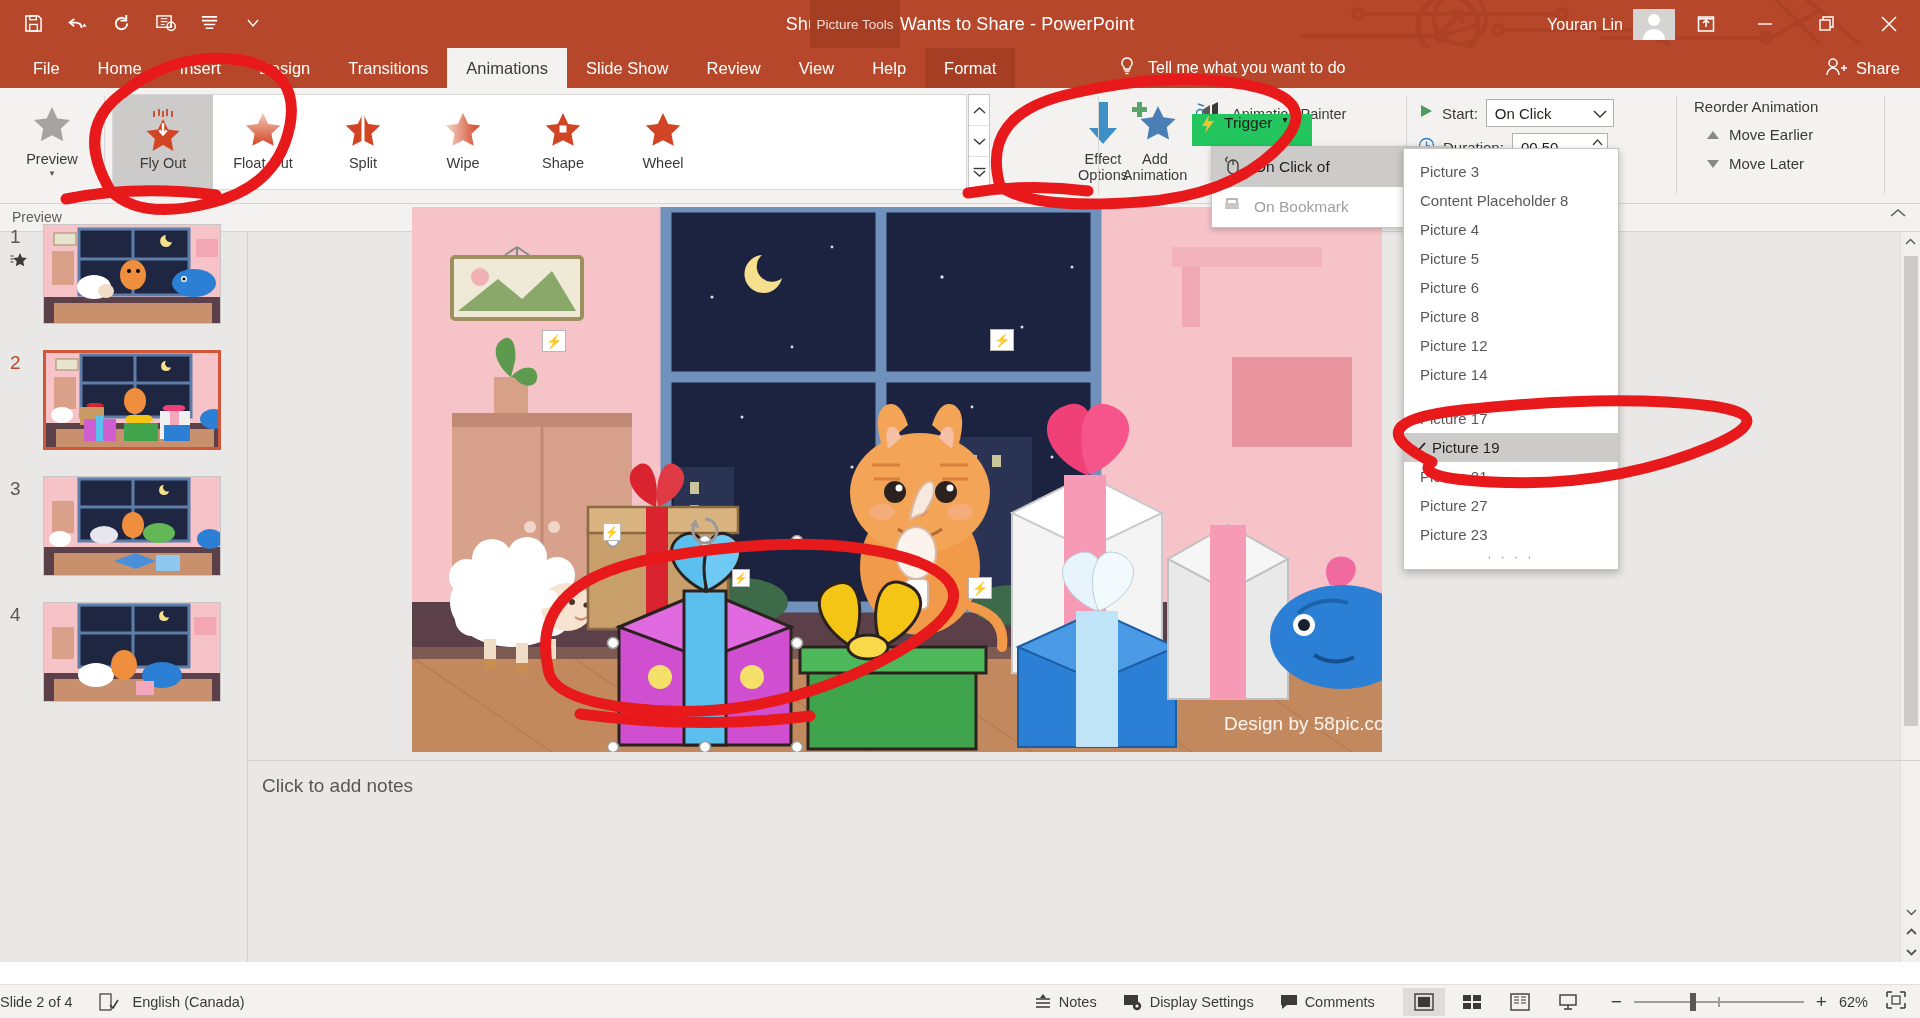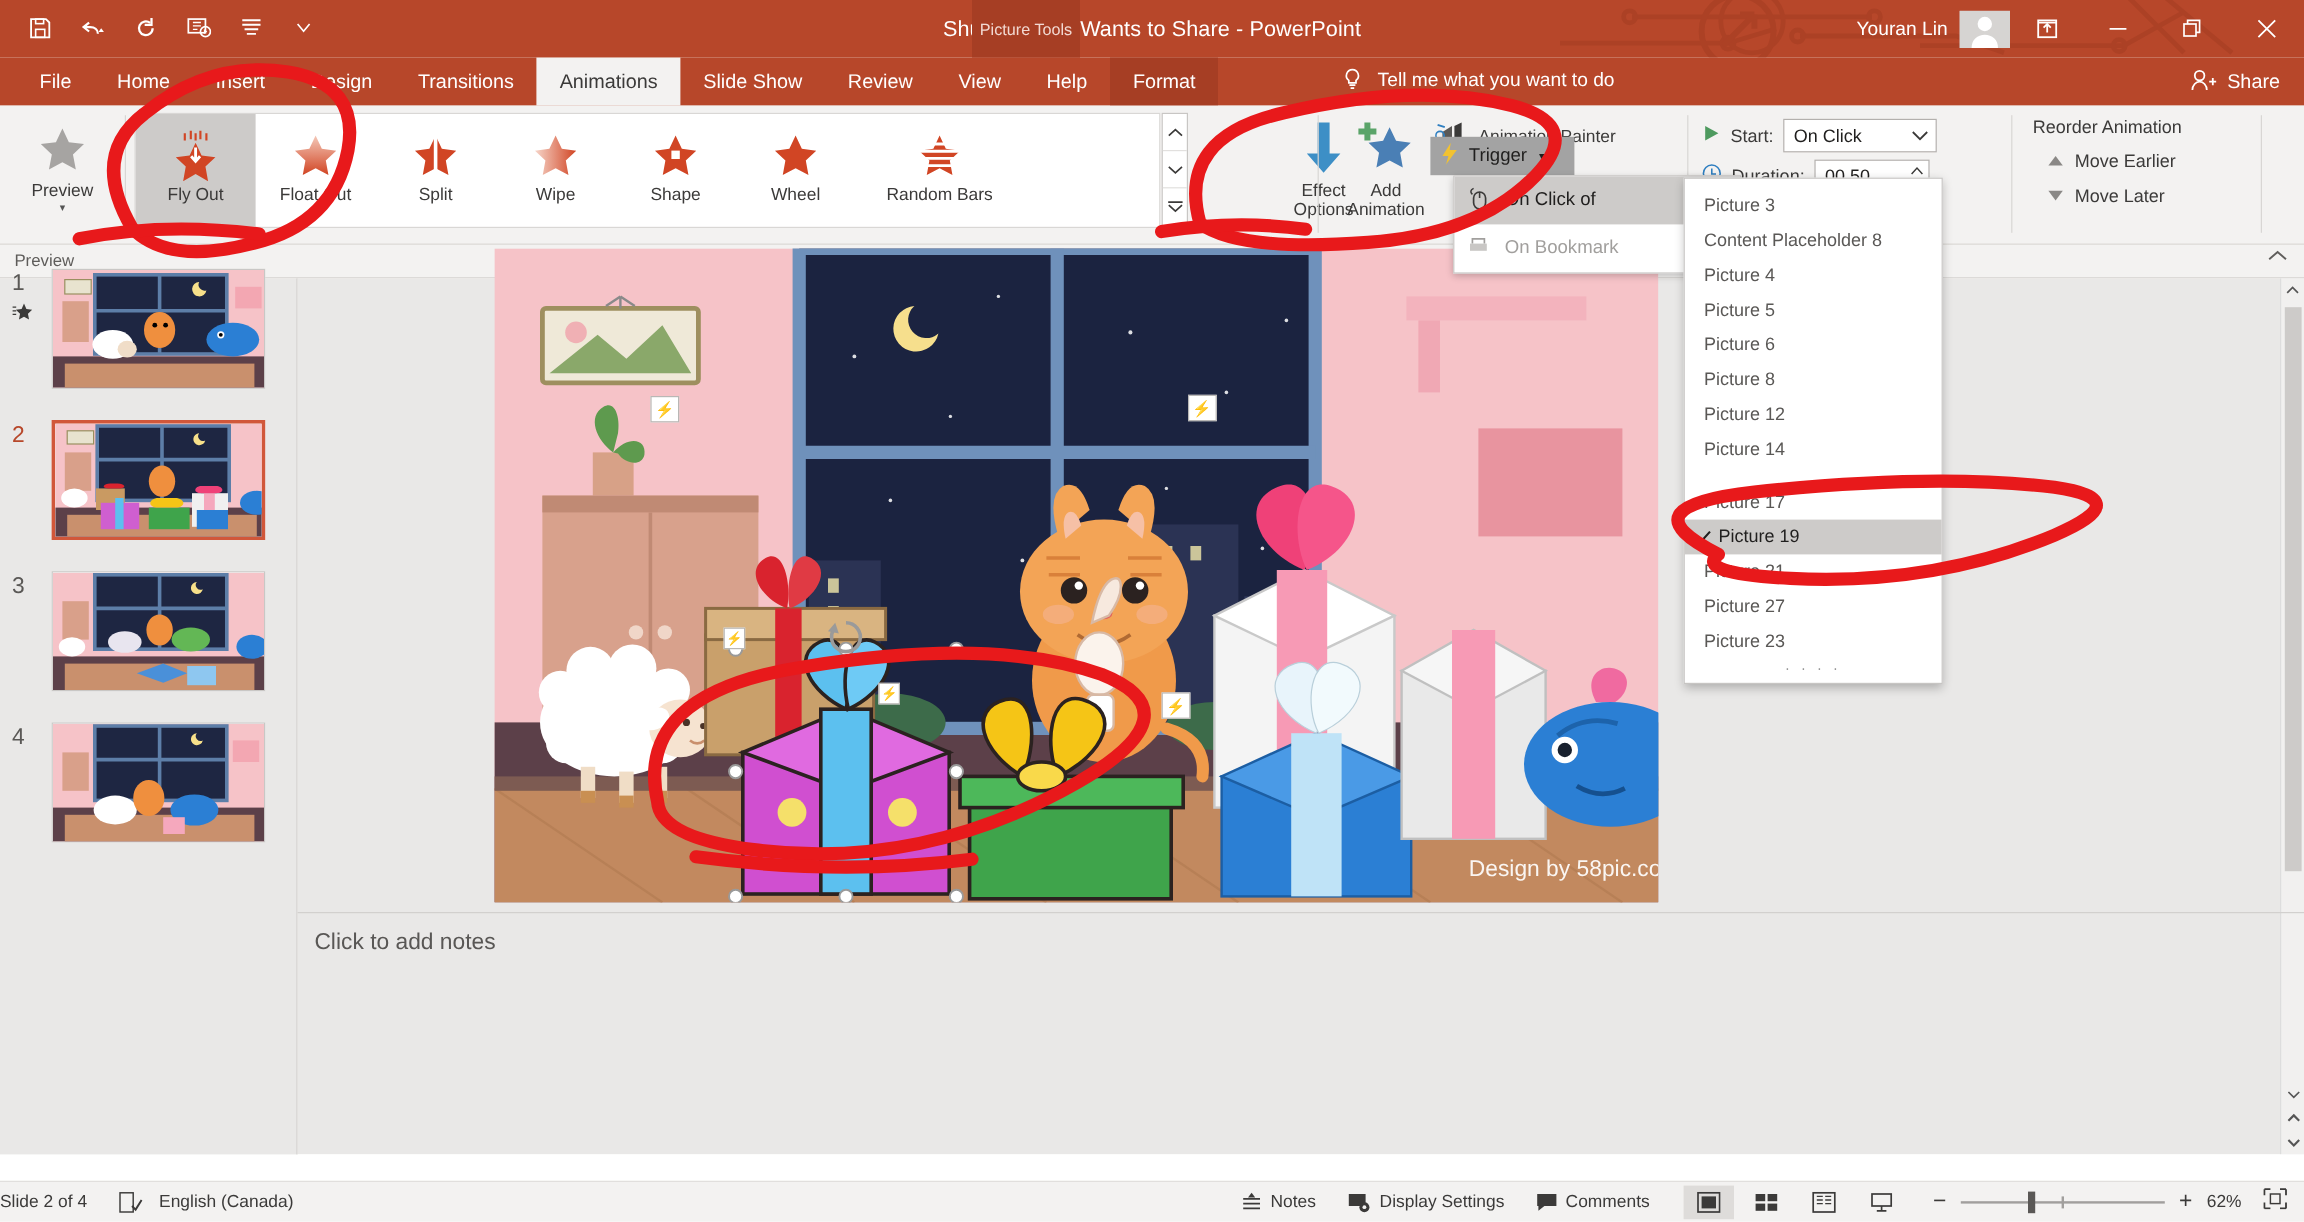--- a/index.html
+++ b/index.html
@@ -151,22 +151,22 @@
   .sb-item { display:flex; align-items:center; gap:7px; font-size:14.5px; color:#3b3a39; }
   .view-btn { width:42px; height:28px; display:flex; align-items:center; justify-content:center; }
   .view-btn.active { background:#dedcda; }
   .zoomslider { position:relative; width:170px; height:20px; display:flex; align-items:center; }
   .zs-track { position:absolute; left:0; right:0; top:9px; height:2px; background:#a19f9d; }
   .zs-tick { position:absolute; left:84px; top:5px; width:2px; height:10px; background:#a19f9d; }
   .zs-handle { position:absolute; left:56px; top:1px; width:6px; height:18px; background:#5a5856; }
 
   
   .trigger-btn {
-    position:absolute; left:1192px; top:114px; width:120px; height:32px; background:#a3a3a3;
-    display:flex; align-items:center; gap:8px; padding-left:8px; font-size:15.5px; color:#201f1e;
+    position:absolute; left:1192px; top:114px; width:120px; height:32px; background:#22c55e;
+    display:flex; gap:8px; padding-left:8px; font-size:15.5px; color:#201f1e;
   }
   .menu1 {
     position:absolute; left:1211px; top:146px; width:240px; background:#fff;
     border:1px solid #c7c5c3; box-shadow:0 2px 6px rgba(0,0,0,.22);
   }
   .m1-item { height:40px; display:flex; align-items:center; gap:12px; padding-left:10px;
              font-size:15.5px; color:#201f1e; }
   .m1-item.hl { background:#cdcbc9; }
   .m1-item.dim { color:#a19f9d; }
   .m1-arrow { margin-left:auto; margin-right:10px; font-size:10px; color:#444; }
@@ -407,29 +407,20 @@
         <span class="gal-label">Shape</span>
       </div>
       <div class="gal-item" style="left:500px;">
         <span class="gal-star">
           <svg width="44" height="44" viewBox="0 0 44 44">
               <path d="M22 6l5.2 11 12 1.6-8.7 8.2 2.2 12L22 33.2 11.3 38.8l2.2-12L4.8 18.6l12-1.6z" fill="#d14524"></path>
               <path d="M22 6v16l10 6z" fill="#fff" opacity=".0"></path>
             </svg>
         </span>
         <span class="gal-label">Wheel</span>
-      </div>
-      <div class="gal-item" style="left:600px; width:140px;">
-        <span class="gal-star">
-          <svg width="44" height="44" viewBox="0 0 44 44">
-              <path d="M22 6l5.2 11 12 1.6-8.7 8.2 2.2 12L22 33.2 11.3 38.8l2.2-12L4.8 18.6l12-1.6z" fill="#d14524"></path>
-              <path d="M2 13h40M2 19h40M2 25h40M2 31h40" stroke="#fff" stroke-width="2.4"></path>
-            </svg>
-        </span>
-        <span class="gal-label">Random Bars</span>
       </div>
     </div>
 
     <div class="gal-scroll">
       <div class="gal-sc-btn">
         <svg width="13" height="9" viewBox="0 0 13 9">
             <path d="M1 7l5.5-5L12 7" fill="none" stroke="#3b3a39" stroke-width="1.4"></path>
           </svg>
       </div>
       <div class="gal-sc-btn">

